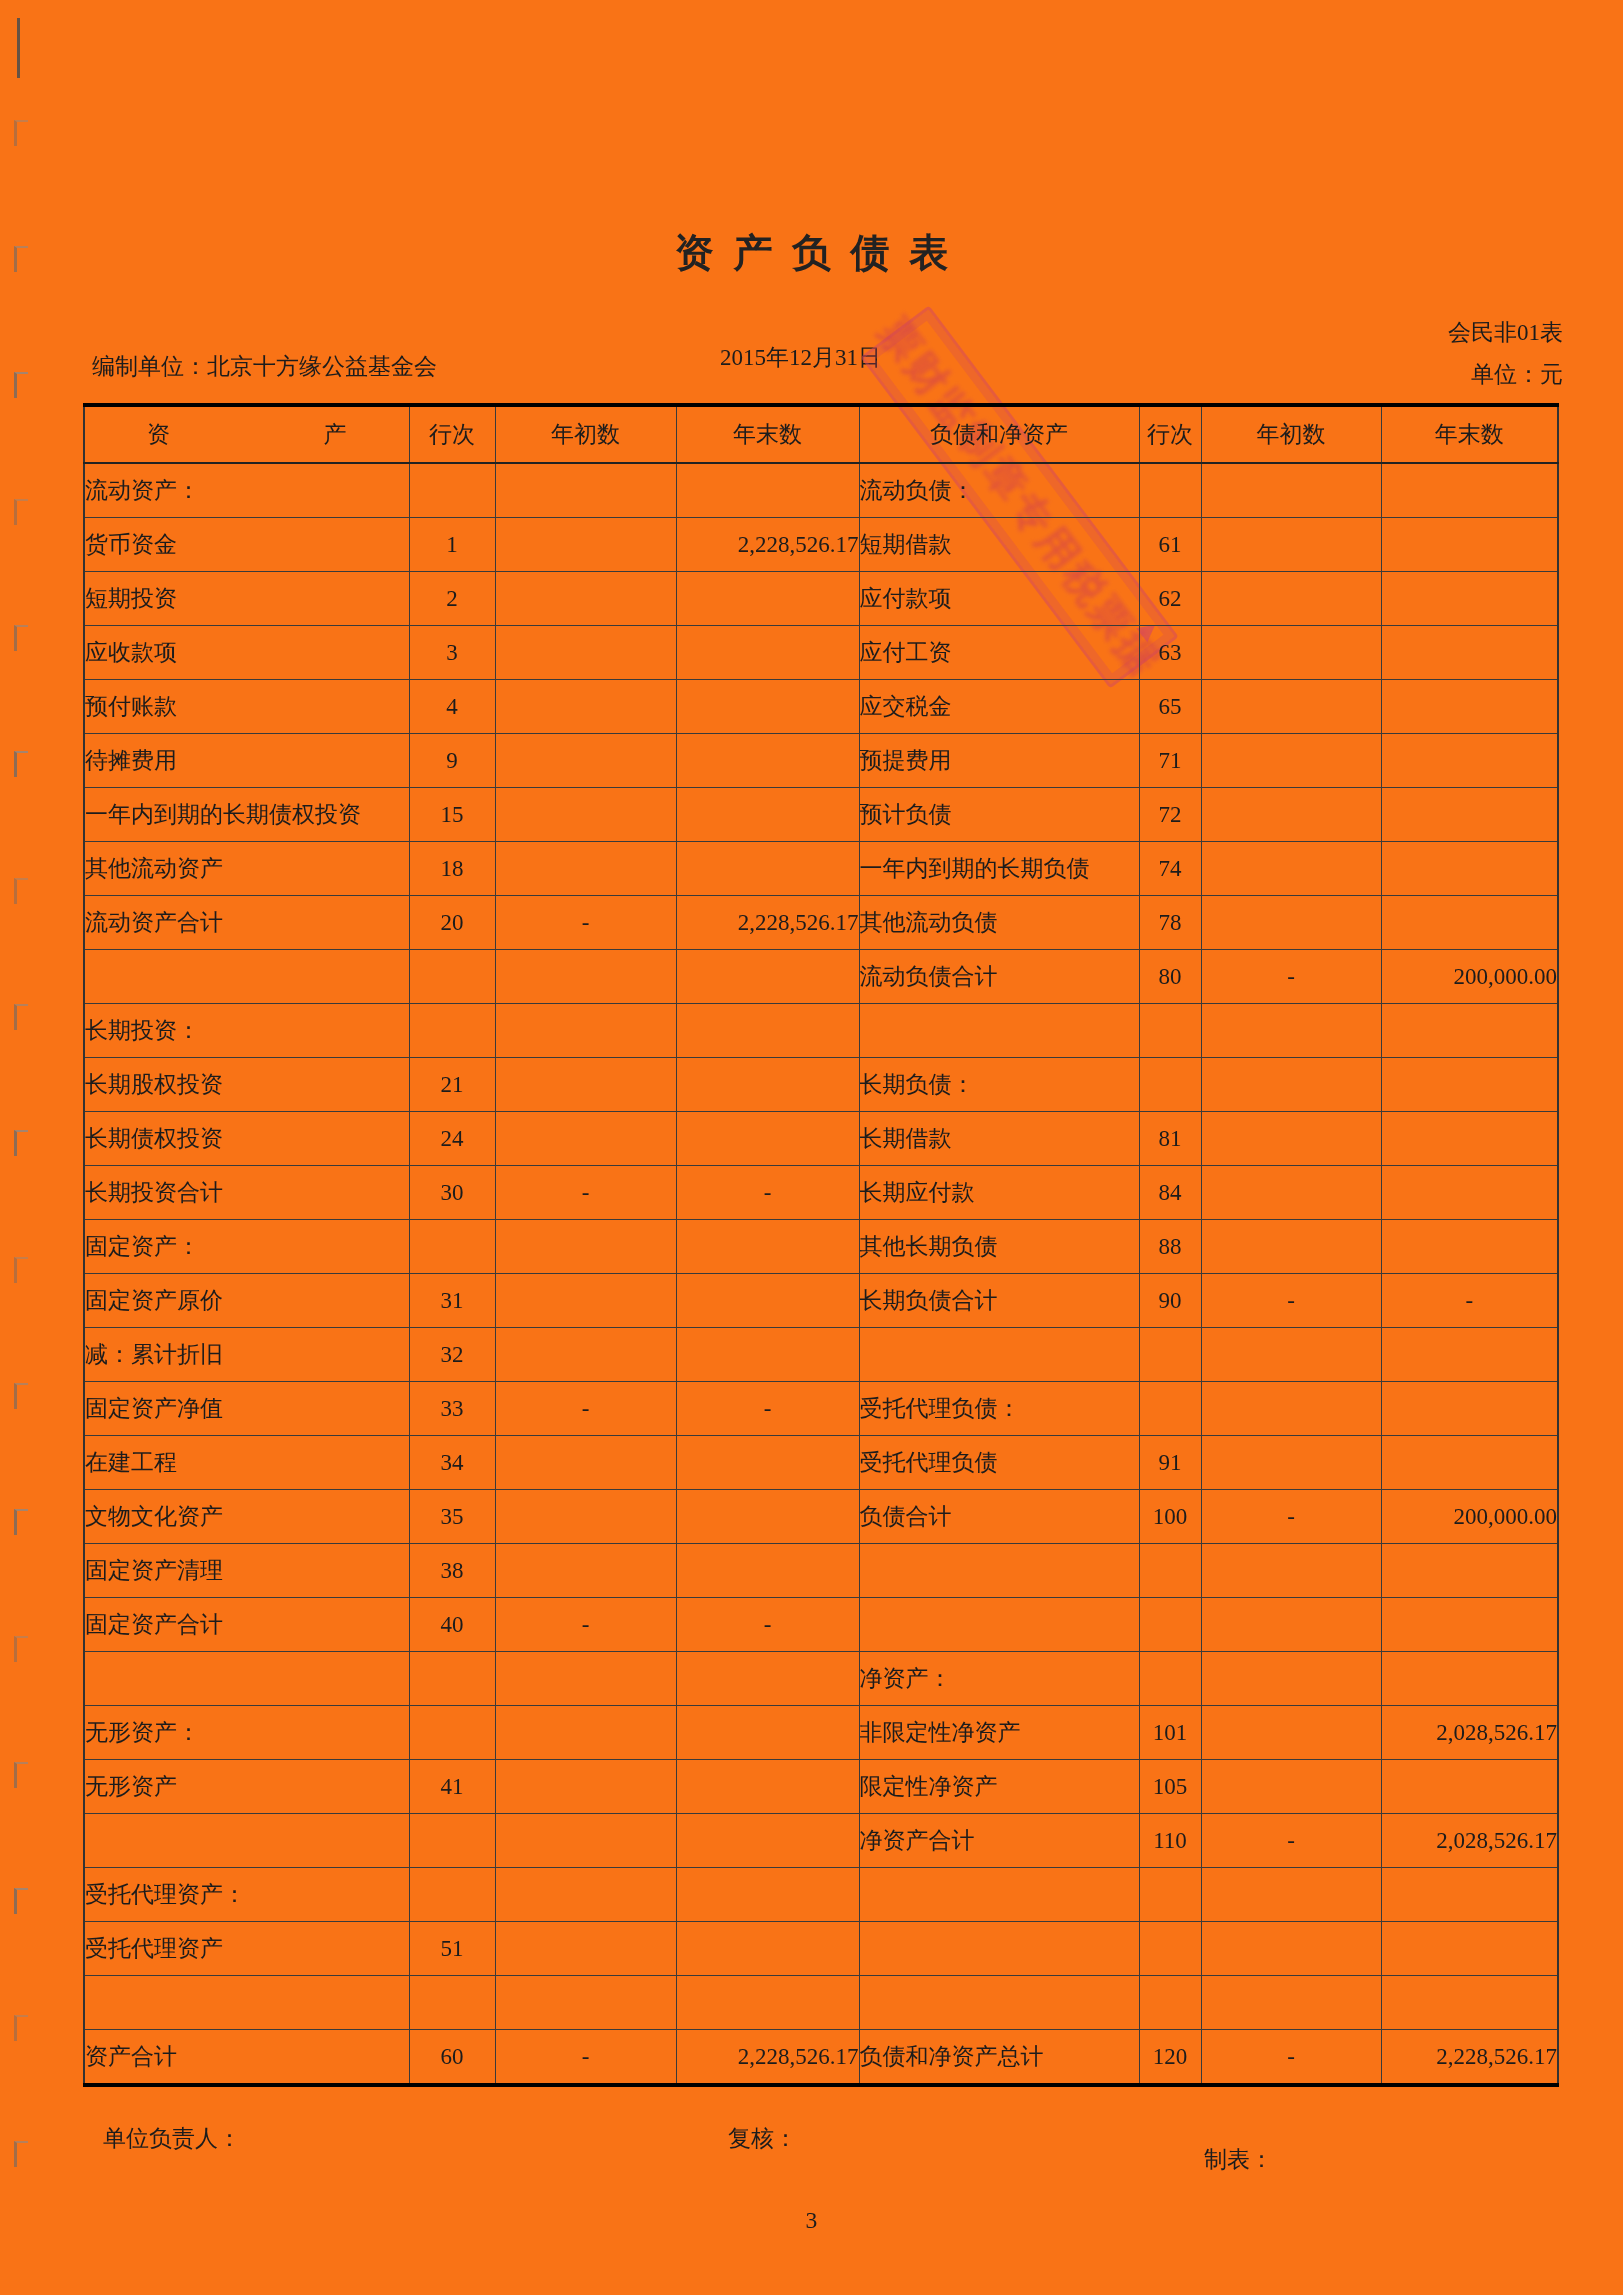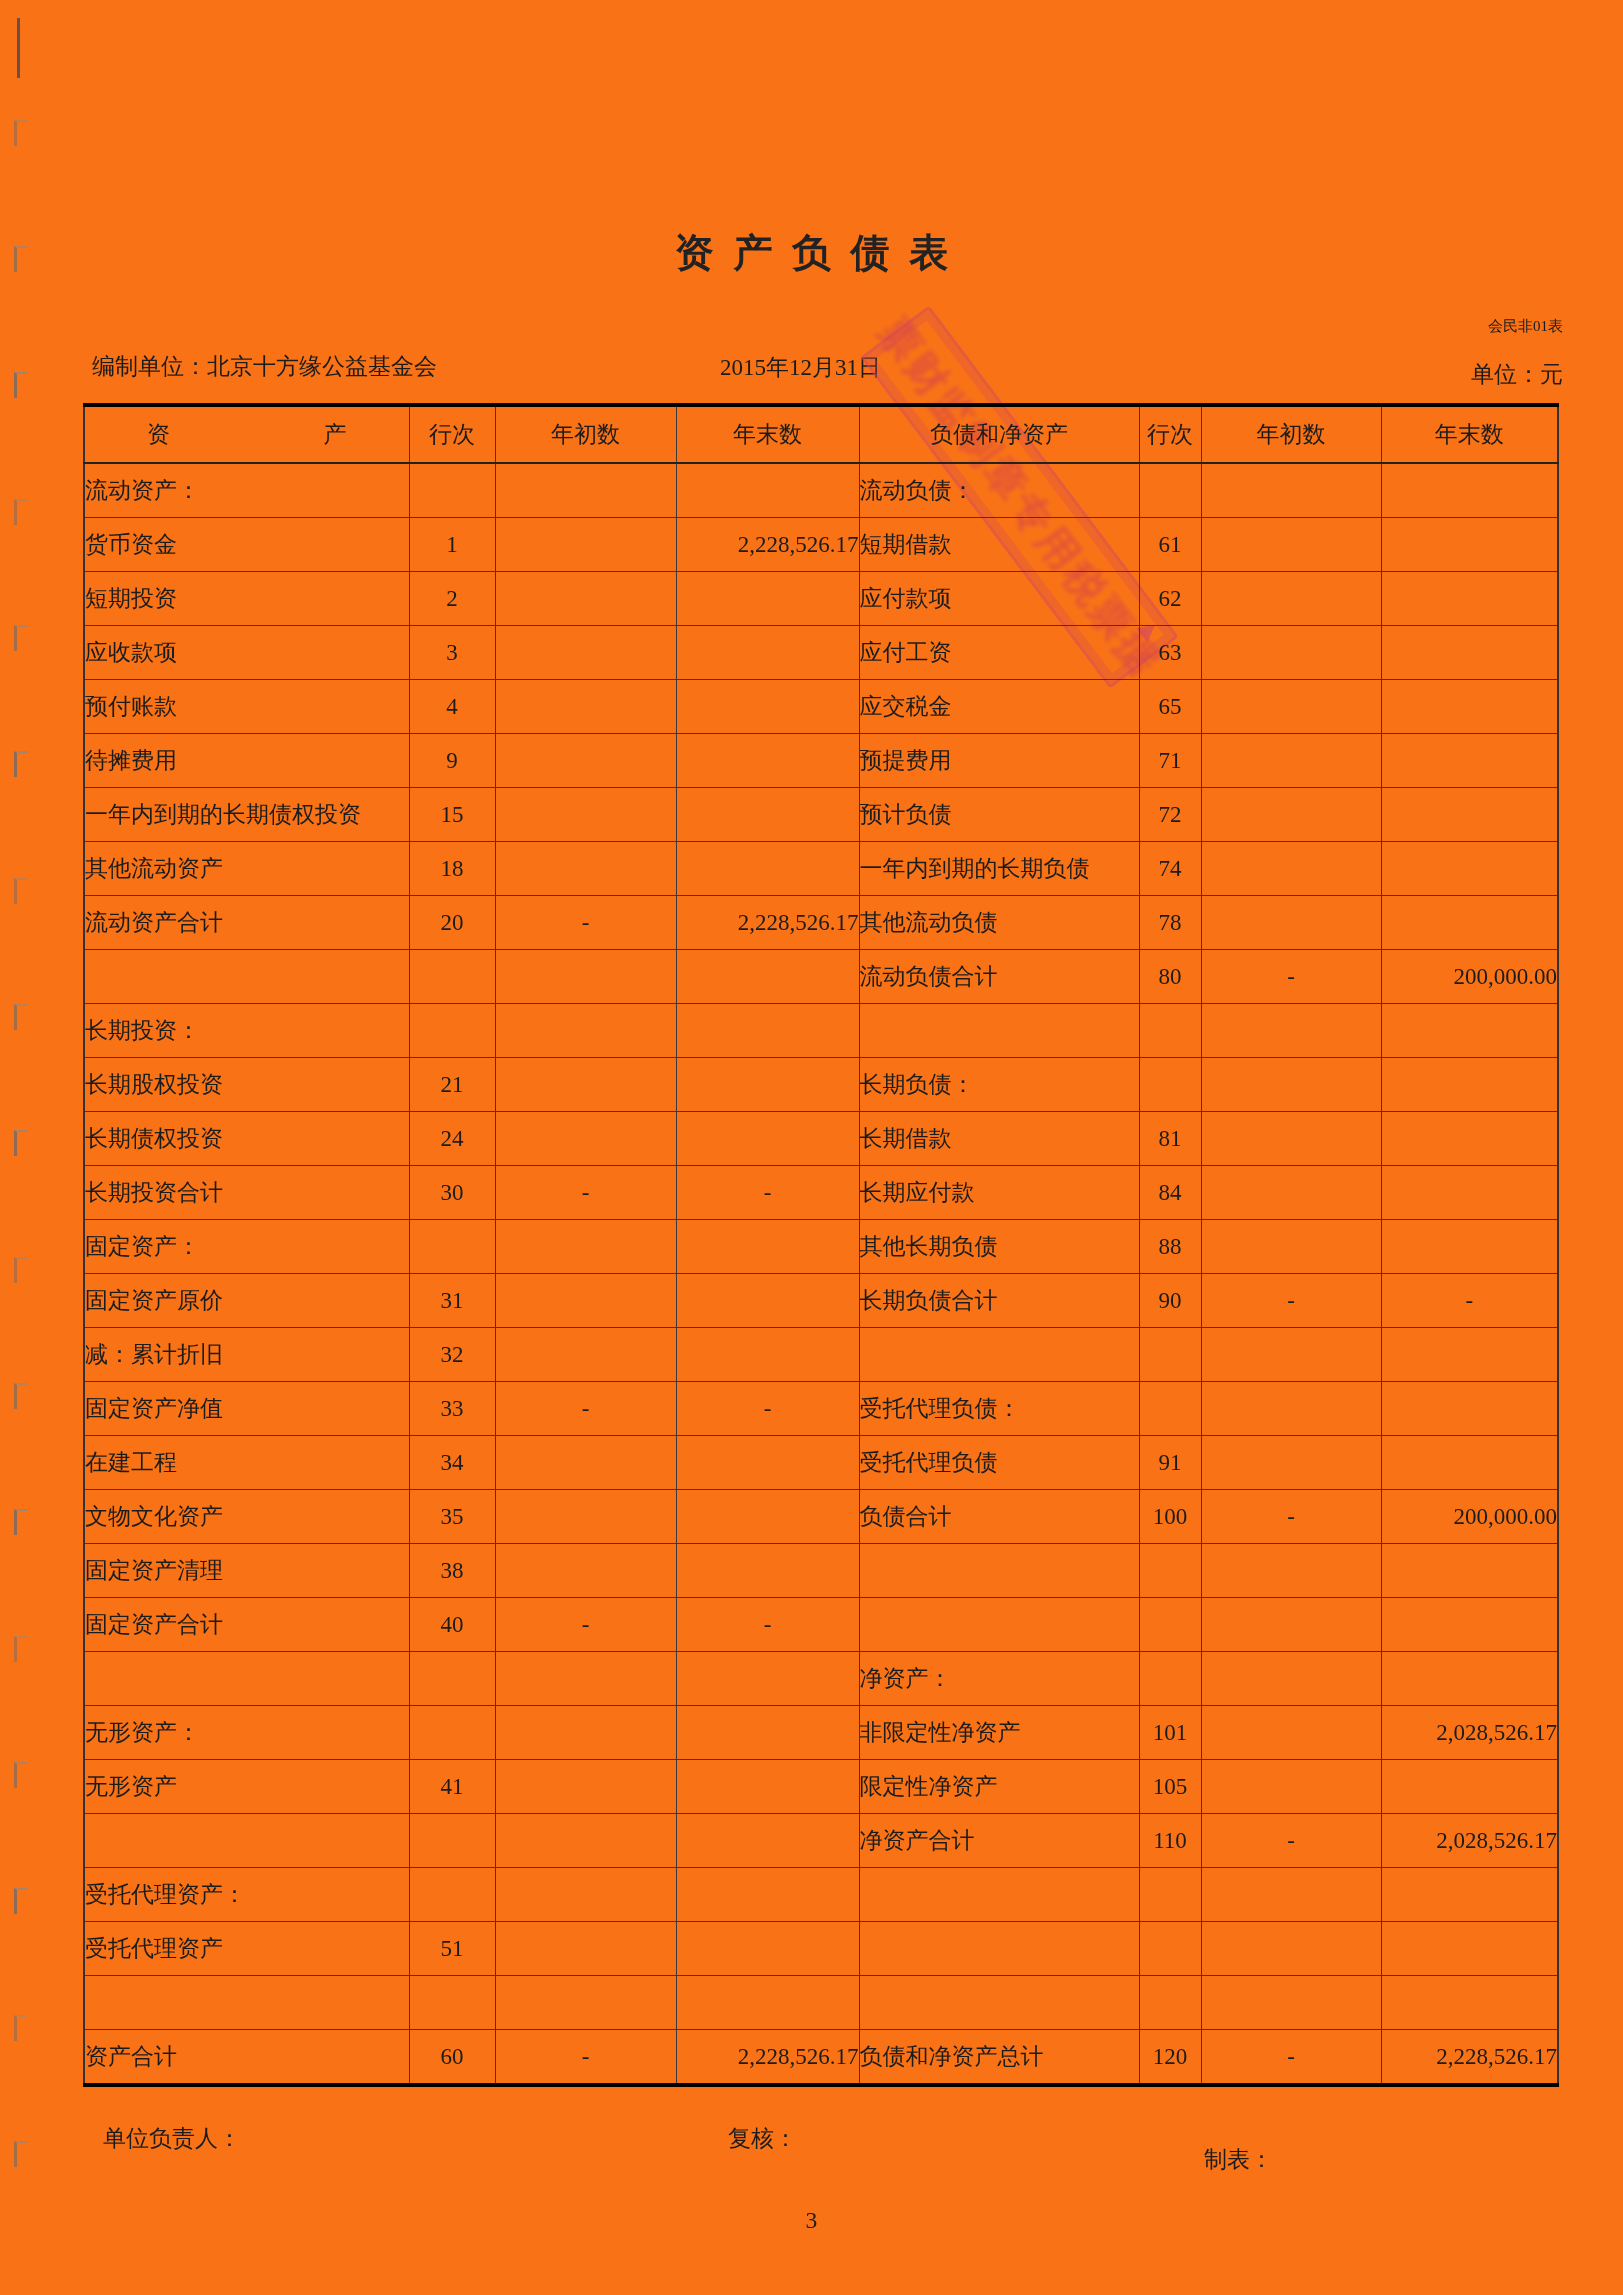--- a/index.html
+++ b/index.html
@@ -10,23 +10,23 @@
     font-family:"Liberation Serif","DejaVu Serif",serif;
     color:#1c1c1c;
     overflow:hidden;
   }
   
   .doc-title{
     position:absolute;top:226px;left:0;width:100%;
     text-align:center;font-size:39px;font-weight:700;
     letter-spacing:19.6px;text-indent:19.6px;color:#222;
   }
-  .form-no{position:absolute;top:317px;right:60px;font-size:15px;}
+  .form-no{position:absolute;top:317px;right:60px;font-size:23px;}
   .prep-unit{position:absolute;top:351px;left:92px;font-size:23px;}
-  .doc-date{position:absolute;top:352px;left:720px;font-size:23px;}
+  .doc-date{position:absolute;top:342px;left:720px;font-size:23px;}
   .unit-label{position:absolute;top:359px;right:60px;font-size:23px;}
   
   .tbl-wrap{position:absolute;left:83px;top:403px;}
   table.bs{
     border-collapse:collapse;table-layout:fixed;
     width:1474px;
     font-size:23px;
   }
   table.bs th,table.bs td{
     border:1.3px solid #3a3a3a;

